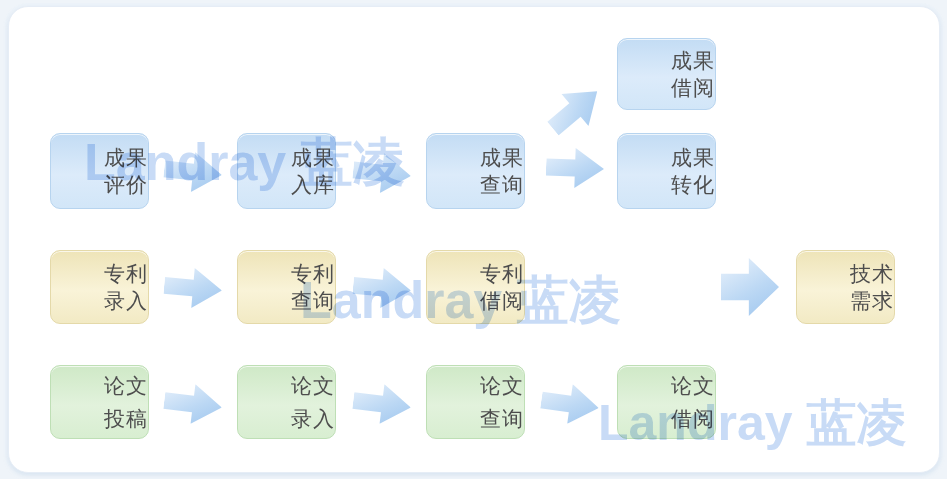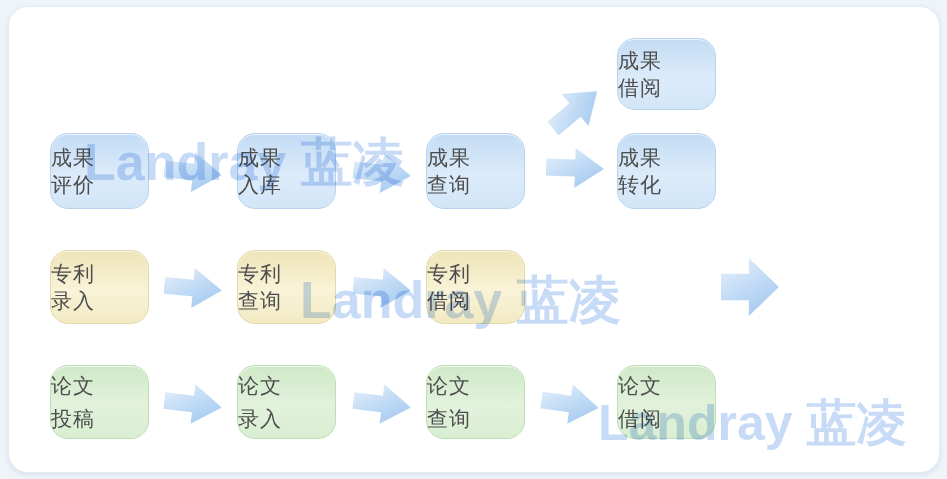--- a/index.html
+++ b/index.html
@@ -21,22 +21,22 @@
   .stage{position:relative;width:947px;height:479px;}
   .card{
     position:absolute;left:8px;top:6px;width:930px;height:465px;
     background:var(--card-bg);
     border:1px solid #e6edf6;
     border-radius:20px;
     box-shadow:0 2px 5px rgba(160,190,220,.28), 0 0 0 3px rgba(235,242,250,.55);
   }
   .node{
     position:absolute;width:97px;height:72px;
-    border-radius:18px;
-    display:flex;flex-direction:column;align-items:flex-start;justify-content:center;
+    border-radius:10px;
+    display:flex;flex-direction:column;align-items:flex-end;justify-content:center;
     color:var(--text);
     font-size:21px;font-weight:500;line-height:27px;
     letter-spacing:1px;
     z-index:3;
   }
   .node.blue{
     background:linear-gradient(180deg,var(--blue-edge) 0%,var(--blue-fill) 55%,#d2e6f8 100%);
     border:1px solid var(--blue-border);
     box-shadow:inset 0 1px 0 rgba(255,255,255,.7);
   }
@@ -111,20 +111,24 @@
   <div class="node yellow" style="left:237px;top:250px">
     <div>专利</div>
     <div>查询</div>
   </div>
   <div class="arrow" style="left:353px;top:268px;transform:rotate(5deg)"></div>
   <div class="node yellow" style="left:426px;top:250px">
     <div>专利</div>
     <div>借阅</div>
   </div>
   <div class="arrow big" style="left:721px;top:258px"></div>
+  <div class="node yellow" style="left:796px;top:250px">
+    <div>技术</div>
+    <div>需求</div>
+  </div>
 
   <div class="node green" style="left:50px;top:365px">
     <div>论文</div>
     <div>投稿</div>
   </div>
   <div class="arrow" style="left:164px;top:384px;transform:rotate(7deg)"></div>
   <div class="node green" style="left:237px;top:365px">
     <div>论文</div>
     <div>录入</div>
   </div>

